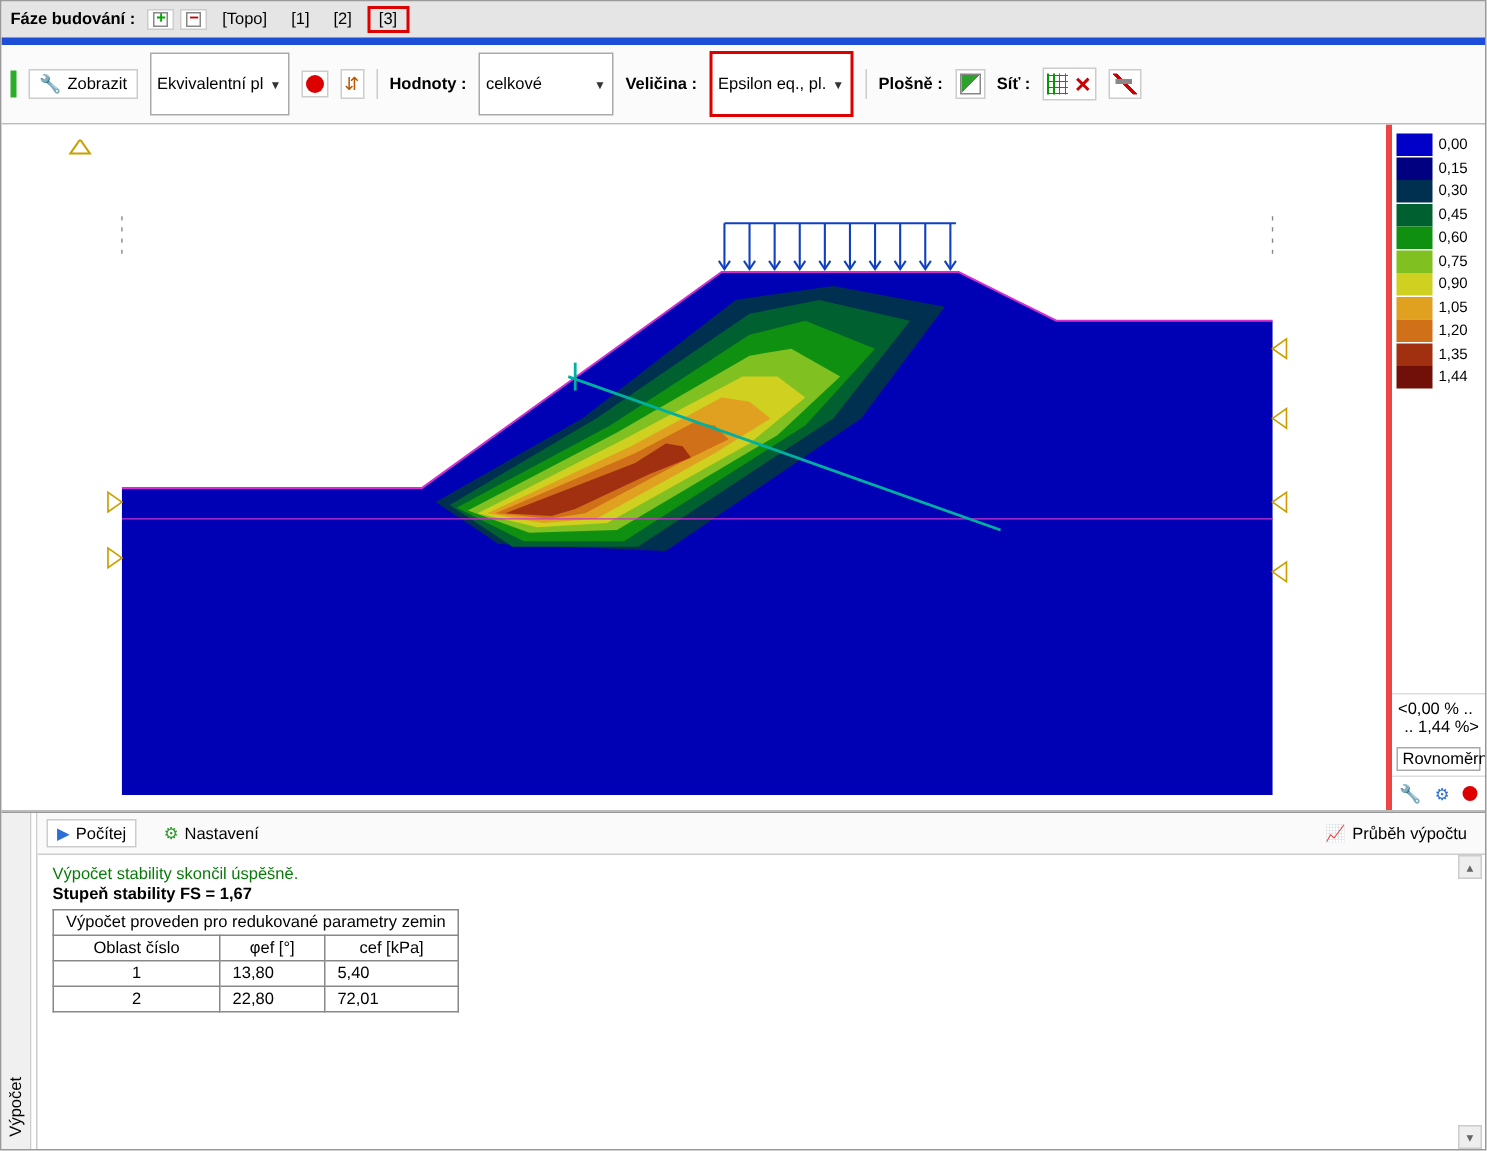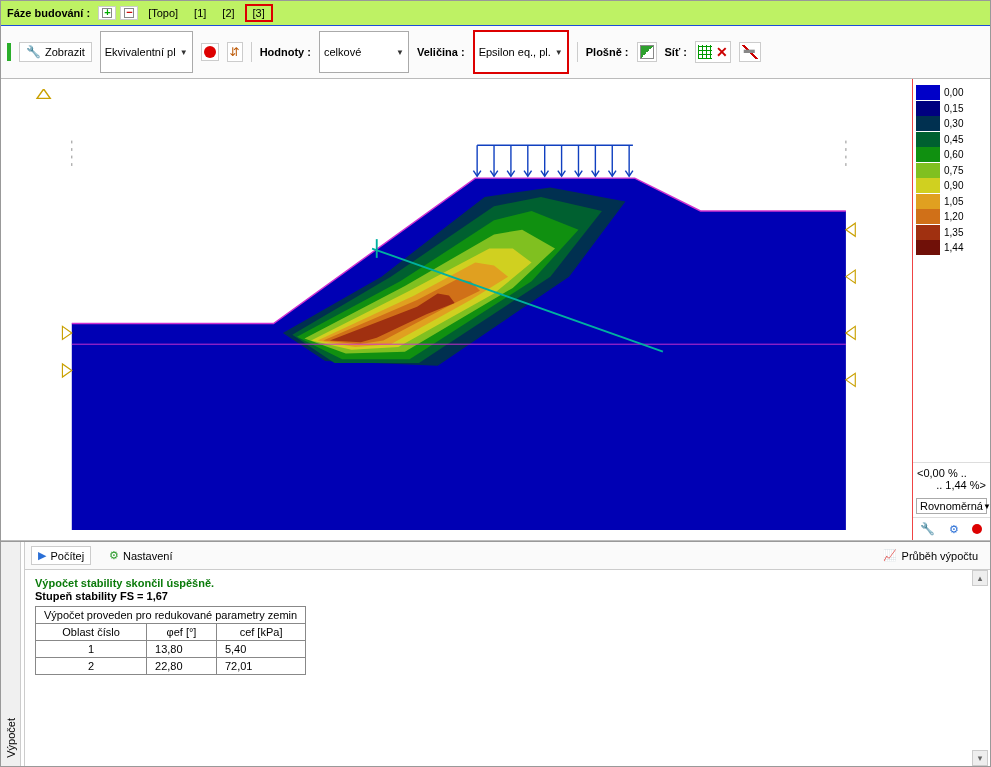--- a/index.html
+++ b/index.html
@@ -1,18 +1,18 @@
 <!DOCTYPE html>
 <html><head>
 <meta charset="utf-8">
 <style>
 * { box-sizing: border-box; margin: 0; padding: 0; font-family: Tahoma, Arial, sans-serif; font-size: 11px; }
 body { width: 991px; height: 767px; background: #fff; display: flex; flex-direction: column; border: 1px solid #999; }
 
-.top-bar { display: flex; align-items: center; padding: 3px 6px; border-bottom: 1px solid #1d4ed8; background: #bef264; gap: 4px; }
+.top-bar { display: flex; align-items: center; padding: 3px 6px; border-bottom: 5px solid #1d4ed8; background: #e5e5e5; gap: 4px; }
 .top-bar .lbl { font-weight: bold; margin-right: 4px; }
 .top-bar .pbox { border: 1px solid #ccc; padding: 1px 3px; background: #fff; display: inline-flex; align-items: center; }
 .sq { display: inline-block; width: 10px; height: 10px; border: 1px solid #888; }
 .sq.green::before { content: "+"; color: #0a0; font-weight: bold; position: relative; top: -3px; left: 1px; }
 .sq.red::before { content: "−"; color: #c00; font-weight: bold; position: relative; top: -3px; left: 1px; }
 .phase { padding: 1px 6px; color: #000; cursor: pointer; }
 .phase.active { border: 2px solid #d00; }
 
 .toolbar2 { display: flex; align-items: center; padding: 4px 6px; border-bottom: 1px solid #bbb; background: #fbfbfb; gap: 8px; }
 .btn { border: 1px solid #ccc; background: #fff; padding: 2px 6px; display: inline-flex; align-items: center; gap: 4px; cursor: pointer; }
@@ -30,39 +30,39 @@
 .grid-ico::before { content: ""; position: absolute; inset: 0; background: repeating-linear-gradient(0deg,#090,#090 1px,transparent 1px,transparent 4px),repeating-linear-gradient(90deg,#090,#090 1px,transparent 1px,transparent 4px); }
 .x-ico { color: #c00; font-weight: bold; font-size: 14px; }
 .strike-ico { width: 16px; height: 14px; position: relative; display: inline-block; }
 .strike-ico::before { content: ""; position: absolute; inset: 0; background: linear-gradient(45deg,transparent 45%,#c00 45%,#c00 55%,transparent 55%); }
 .strike-ico::after { content: "▬"; color: #888; position: absolute; top: -2px; left: 2px; }
 
 .main-area { flex: 1; display: flex; border-bottom: 1px solid #bbb; overflow: hidden; }
 .viewport { flex: 1; background: #fff; position: relative; padding: 10px; }
 .viewport svg { width: 100%; height: 100%; }
 
-.legend-panel { width: 78px; border-left: 1px solid #ef4444; display: flex; flex-direction: column; }
+.legend-panel { width: 66px; border-left: 4px solid #ef4444; display: flex; flex-direction: column; }
 .legend-body { flex: 1; padding: 6px 3px; }
 .legend-row { display: flex; align-items: center; gap: 4px; height: 15.5px; }
 .legend-sw { width: 24px; height: 15px; }
 .legend-txt { font-size: 10px; }
 .legend-footer { padding: 4px; font-size: 10px; border-top: 1px solid #ddd; }
 .legend-ctrl { display: flex; gap: 6px; padding: 4px; justify-content: space-around; border-top: 1px solid #ddd; align-items: center; }
 
 .bottom-panel { height: 225px; display: flex; border-top: 1px solid #999; }
 .side-tab { width: 20px; background: #f0f0f0; border-right: 1px solid #ccc; display: flex; align-items: flex-end; justify-content: center; }
 .side-tab span { writing-mode: vertical-rl; transform: rotate(180deg); padding: 8px 2px; font-size: 11px; }
 .bottom-content { flex: 1; display: flex; flex-direction: column; }
 .bottom-toolbar { display: flex; align-items: center; padding: 4px 6px; border-bottom: 1px solid #ccc; background: #fafafa; gap: 12px; }
 .bottom-toolbar .right { margin-left: auto; }
 .play-ico { color: #2a6fd6; }
 .gear-ico { color: #2a9a2a; }
 .chart-ico { color: #2a9a2a; }
 .results { flex: 1; padding: 6px 10px; overflow: auto; position: relative; }
-.results .success { color: #0a7a0a; font-weight: bold; }
+.results .success { color: #0a7a0a; font-weight: normal; }
 .results .line { margin: 1px 0; }
 .results table { border-collapse: collapse; margin-top: 4px; }
 .results th, .results td { border: 1px solid #888; padding: 2px 8px; font-size: 11px; }
 .results th { font-weight: normal; text-align: center; }
 .results td.num { text-align: left; }
 .results td.ctr { text-align: center; }
 .scroll-up, .scroll-down { position: absolute; right: 2px; width: 16px; height: 16px; background: #eee; border: 1px solid #ccc; text-align: center; font-size: 9px; line-height: 14px; color: #666; }
 .scroll-up { top: 0; }
 .scroll-down { bottom: 0; }
 .drop2 { border: 1px solid #aaa; padding: 1px 3px; display: flex; align-items: center; font-size: 10px; }

